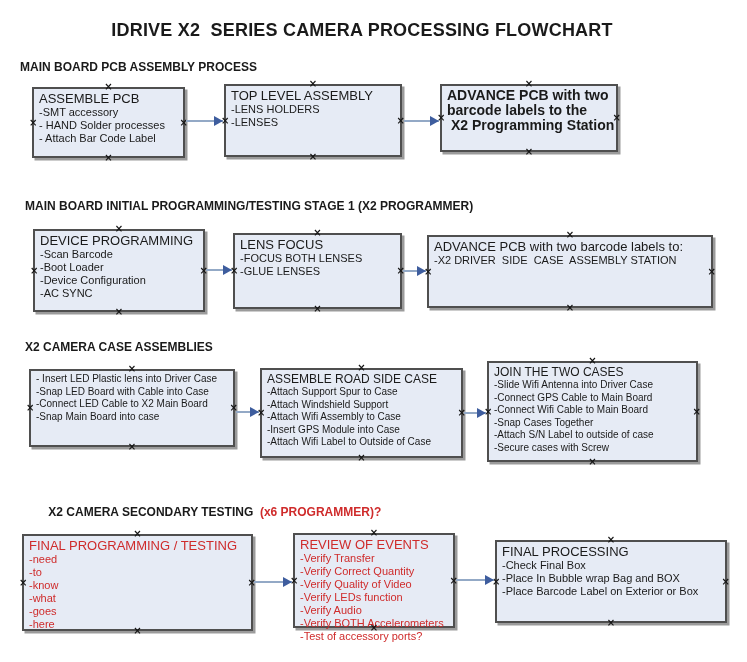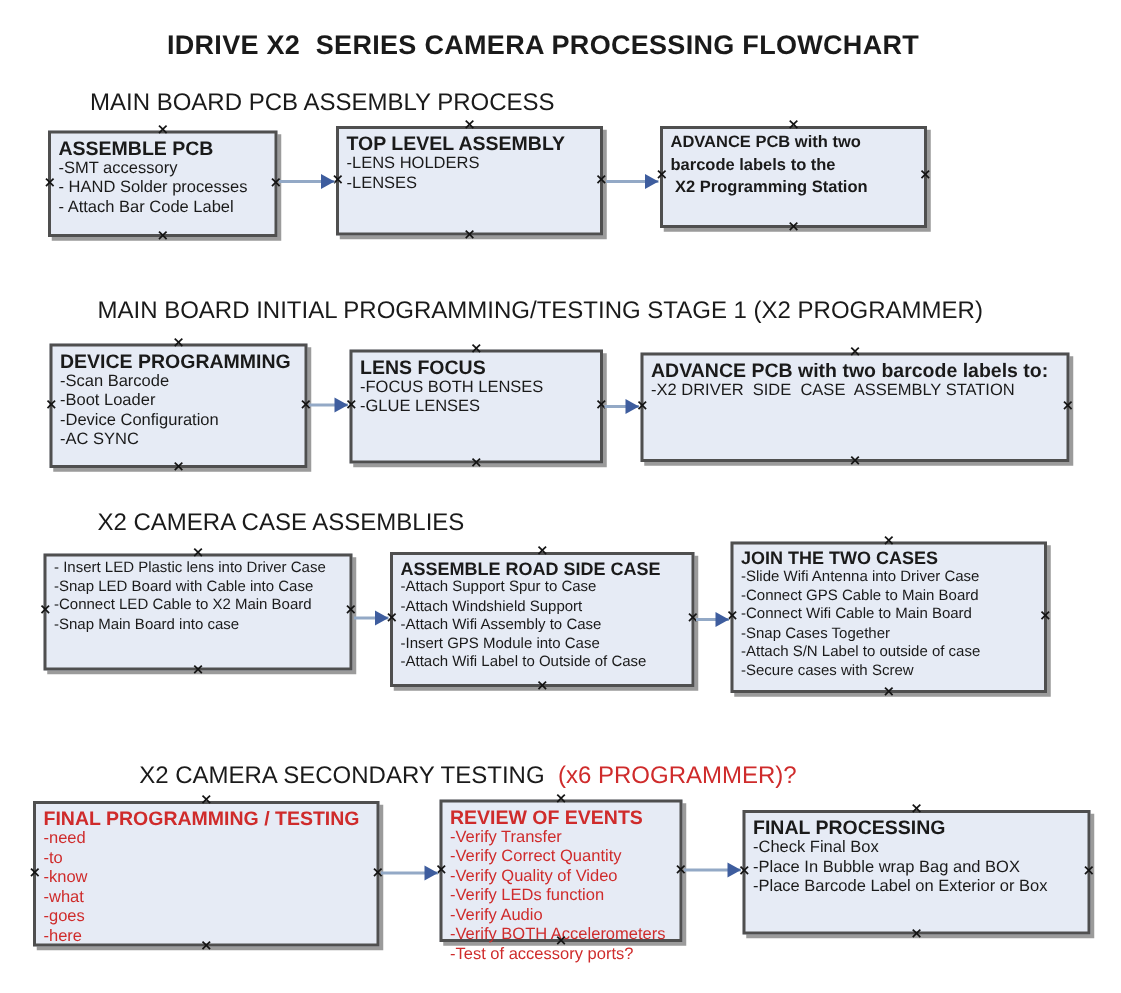--- a/index.html
+++ b/index.html
@@ -5,31 +5,31 @@
   html,body{margin:0;padding:0;background:#fff;}
   .canvas{
     position:relative;width:747px;height:662px;background:#ffffff;
     font-family:"Liberation Sans","DejaVu Sans",sans-serif;color:#1a1a1a;overflow:hidden;
   }
   .title{
     position:absolute;top:20px;left:0;width:724px;text-align:center;
     font-size:18px;font-weight:bold;white-space:pre;letter-spacing:0.2px;
   }
   .sec-header{
-    position:absolute;font-size:16px;font-weight:normal;white-space:pre;margin-left:40px;
+    position:absolute;font-size:12px;font-weight:bold;white-space:pre;
   }
   .sec-header .red-part{color:var(--red);}
   .fbox{
     position:absolute;background:var(--box-fill);
     border:2px solid var(--box-border);
     box-shadow:2.5px 2.5px 0 #9b9b9b;
     padding:2px 5px;box-sizing:border-box;
   }
-  .fbox-title{font-size:13px;font-weight:bold;line-height:15px;white-space:pre;}
-  .fbox-line{font-size:11px;font-weight:bold;line-height:15px;white-space:pre;}
+  .fbox-title{font-size:13px;font-weight:normal;line-height:15px;white-space:pre;}
+  .fbox-line{font-size:14px;font-weight:bold;line-height:15px;white-space:pre;}
   .box-item{font-size:11px;line-height:13px;white-space:pre;}
   .s3 .fbox-title{font-size:12px;line-height:14px;}
   .s3 .box-item{font-size:10px;line-height:12.5px;}
   .red .fbox-title,.red .fbox-line,.red .box-item{color:var(--red);}
   .arrow{
     position:absolute;height:1.5px;background:var(--arrow-line);
   }
   .arrow::after{
     content:"";position:absolute;right:0;top:50%;transform:translateY(-50%);
     width:0;height:0;border-top:5px solid transparent;border-bottom:5px solid transparent;

